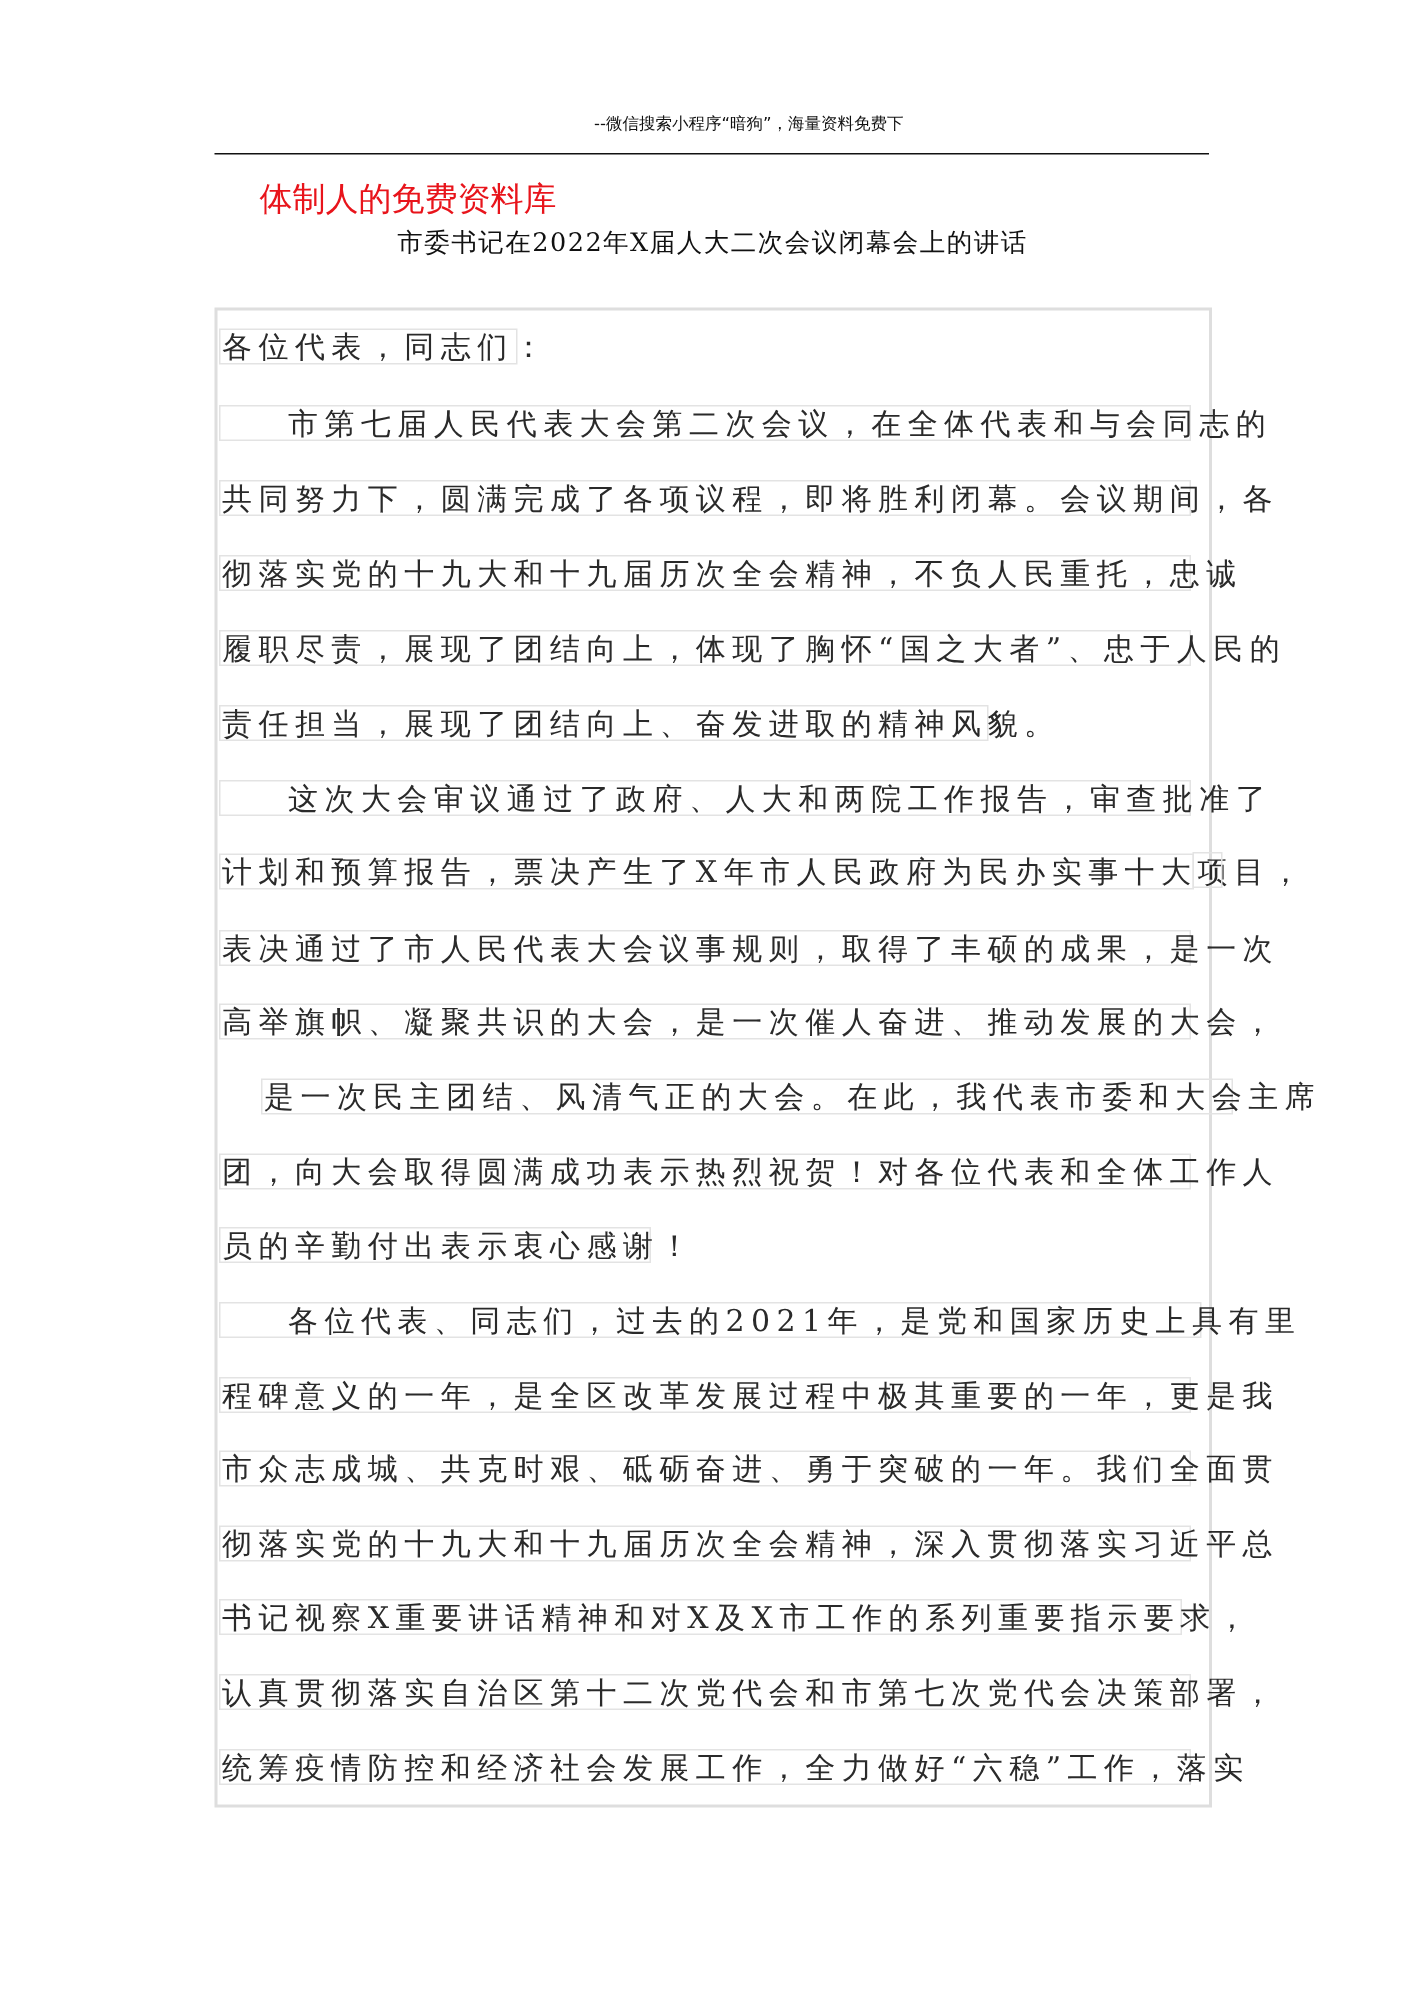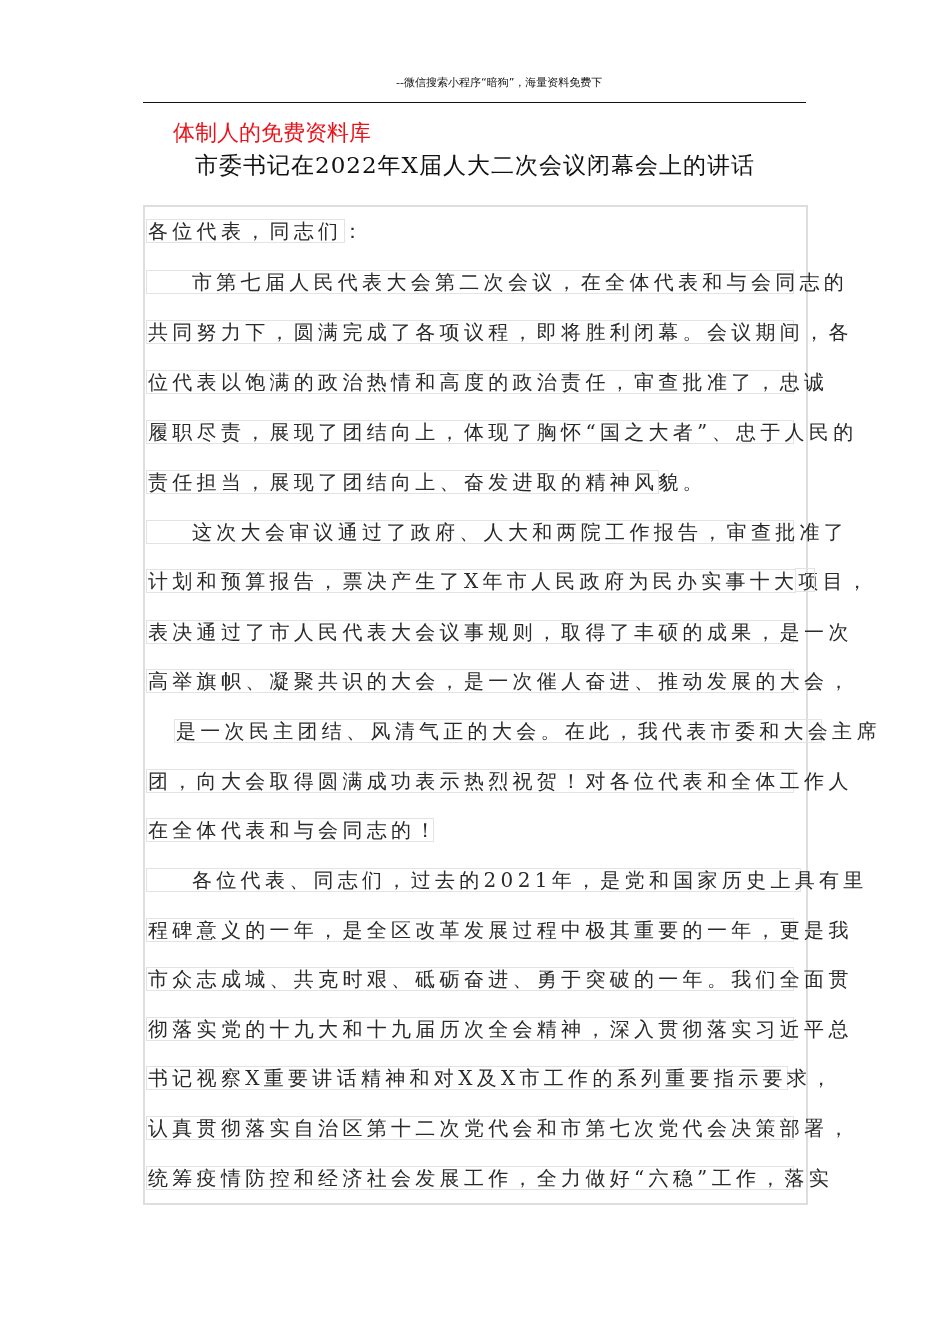--- a/index.html
+++ b/index.html
@@ -41,21 +41,21 @@
       font-family: "DejaVu Sans", "Liberation Sans", sans-serif;
       font-size: 11px;
       color: #111111;
     }
     .title {
       position: absolute;
       left: 0;
       top: 150px;
       width: 950px;
       text-align: center;
-      font-size: 23px;
+      font-size: 17px;
       color: #111111;
       letter-spacing: 1px;
     }
     .frame {
       position: absolute;
       left: 143px;
       top: 205px;
       width: 661px;
       height: 996px;
       border: 2px solid #dedede;
@@ -94,30 +94,30 @@
   <span class="slogan">--微信搜索小程序“暗狗”，海量资料免费下</span>
 </div>
 
 <div class="title">市委书记在2022年X届人大二次会议闭幕会上的讲话</div>
 
 <div class="frame"></div>
 
 <div class="line" style="top:219px;width:199px;">各位代表，同志们：</div>
 <div class="line indent" style="top:270px;width:648px;">市第七届人民代表大会第二次会议，在全体代表和与会同志的</div>
 <div class="line" style="top:320px;width:648px;">共同努力下，圆满完成了各项议程，即将胜利闭幕。会议期间，各</div>
-<div class="line" style="top:370px;width:648px;">位代表以饱满的政治热情和高度的政治责任，审查批准了，忠诚</div>
+<div class="line" style="top:370px;width:648px;">彻落实党的十九大和十九届历次全会精神，不负人民重托，忠诚</div>
 <div class="line" style="top:420px;width:648px;">履职尽责，展现了团结向上，体现了胸怀“国之大者”、忠于人民的</div>
 <div class="line" style="top:470px;width:513px;">责任担当，展现了团结向上、奋发进取的精神风貌。</div>
 <div class="line indent" style="top:520px;width:648px;text-align:center;">这次大会审议通过了政府、人大和两院工作报告，审查批准了</div>
 <div class="line" style="top:569px;width:650px;">计划和预算报告，票决产生了X年市人民政府为民办实事十大项目，</div>
 <div class="tail-box"></div>
 <div class="line" style="top:620px;width:648px;">表决通过了市人民代表大会议事规则，取得了丰硕的成果，是一次</div>
 <div class="line" style="top:669px;width:648px;">高举旗帜、凝聚共识的大会，是一次催人奋进、推动发展的大会，</div>
 <div class="line" style="top:719px;width:648px;margin-left:28px;">是一次民主团结、风清气正的大会。在此，我代表市委和大会主席</div>
 <div class="line" style="top:769px;width:648px;">团，向大会取得圆满成功表示热烈祝贺！对各位代表和全体工作人</div>
-<div class="line" style="top:818px;width:288px;">在全体代表和与会同志的！</div>
+<div class="line" style="top:818px;width:288px;">员的辛勤付出表示衷心感谢！</div>
 <div class="line indent" style="top:868px;width:655px;">各位代表、同志们，过去的2021年，是党和国家历史上具有里</div>
 <div class="line" style="top:918px;width:648px;">程碑意义的一年，是全区改革发展过程中极其重要的一年，更是我</div>
 <div class="line" style="top:967px;width:648px;">市众志成城、共克时艰、砥砺奋进、勇于突破的一年。我们全面贯</div>
 <div class="line" style="top:1017px;width:648px;">彻落实党的十九大和十九届历次全会精神，深入贯彻落实习近平总</div>
 <div class="line" style="top:1066px;width:642px;">书记视察X重要讲话精神和对X及X市工作的系列重要指示要求，</div>
 <div class="line" style="top:1116px;width:648px;">认真贯彻落实自治区第十二次党代会和市第七次党代会决策部署，</div>
 <div class="line" style="top:1166px;width:648px;">统筹疫情防控和经济社会发展工作，全力做好“六稳”工作，落实</div>
 
 </body></html>

